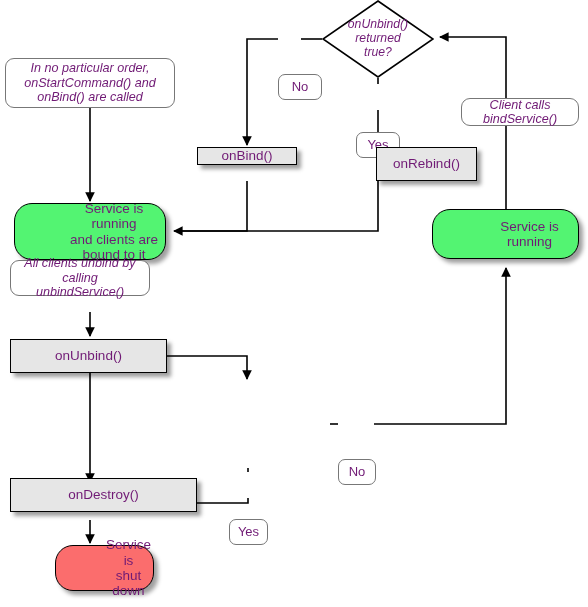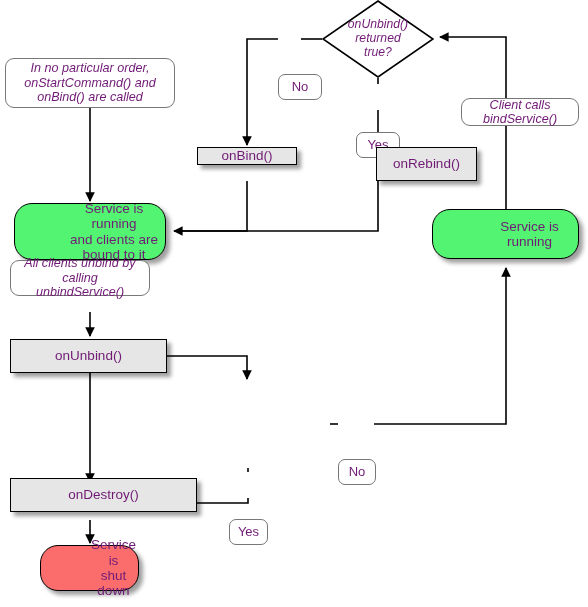--- a/index.html
+++ b/index.html
@@ -61,21 +61,21 @@
   }
   
   .state {
     border: 1.6px solid #000000;
     border-radius: 18px;
     font-size: 13.5px;
     box-shadow: 4px 4px 4px rgba(0,0,0,0.38);
     padding-left: 48px;
   }
   .state.green { background: #53f472; }
-  .state.red   { background: #fb6d6d; }
+  .state.red   { background: #fb6d6d; margin-left: 15px; }
   
   .diamond {
     font-style: italic;
     font-size: 12.2px;
     background: transparent;
     border: none;
     z-index: 2;
   }
   .diamond .dshape {
     position: absolute;

